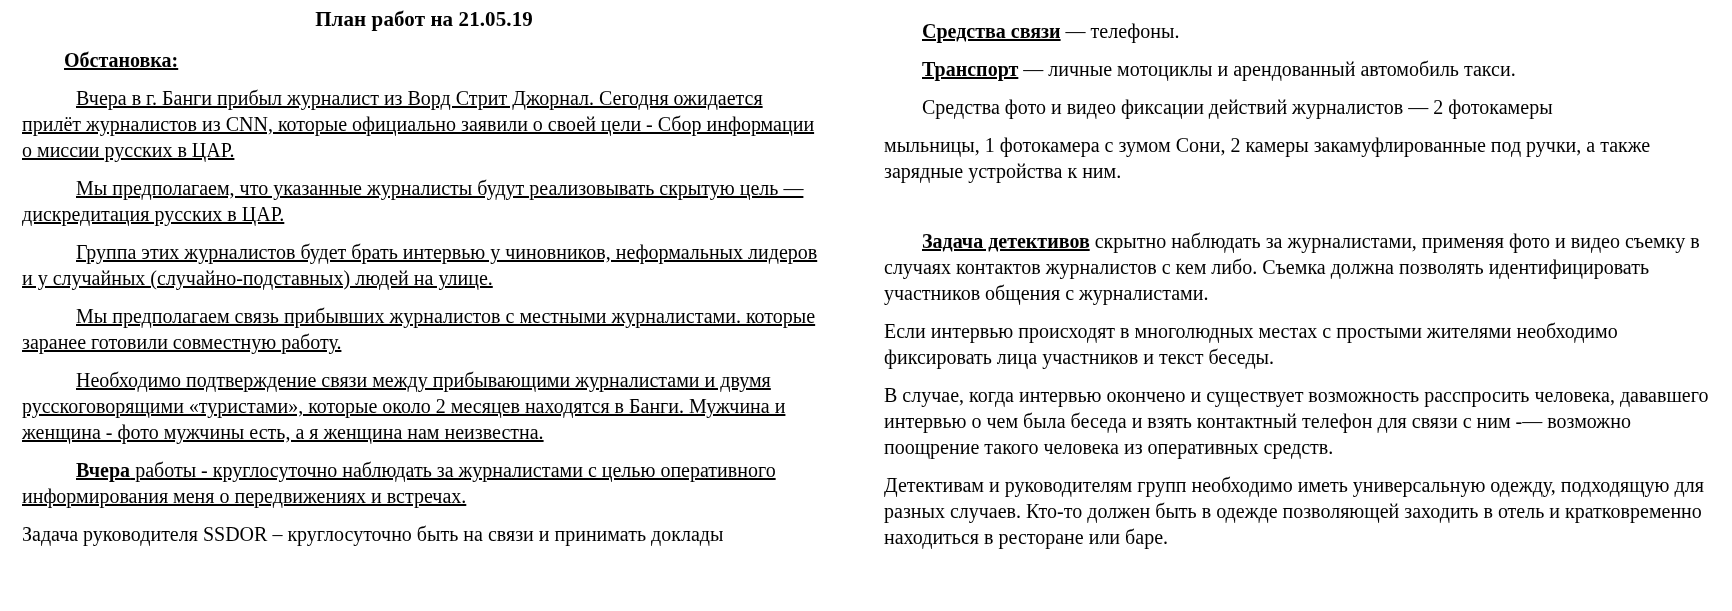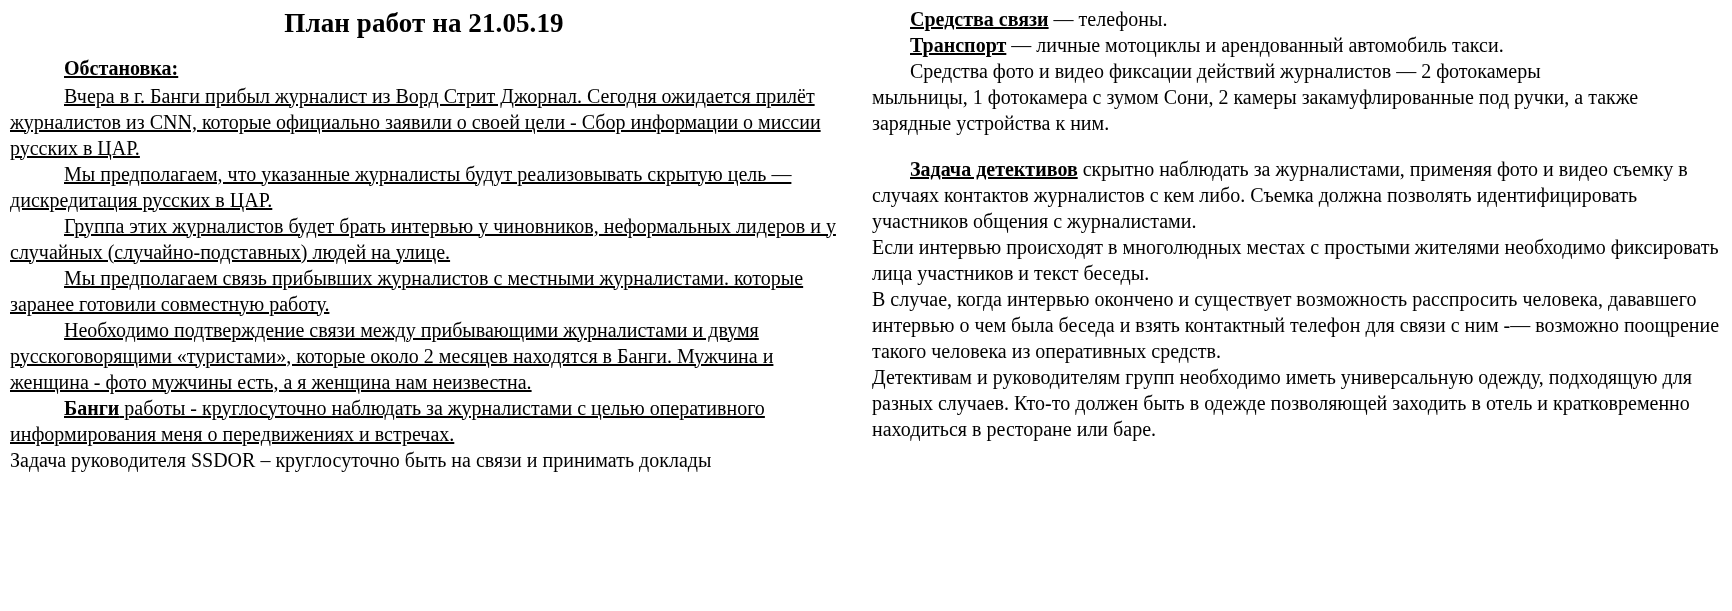--- a/index.html
+++ b/index.html
@@ -30,27 +30,27 @@
     width: 866px;
     padding: 6px 28px 0 10px;
   }
   .col-right {
     width: 866px;
     padding: 6px 10px 0 6px;
   }
   .doc-title {
     text-align: center;
     font-weight: bold;
-    font-size: 27px;
+    font-size: 21px;
     line-height: 1.28;
     margin: 0 0 14px 0;
     letter-spacing: 0.1px;
   }
   p {
-    margin: 0;
+    margin: 12px;
     font-size: 20px;
     line-height: 1.30;
     text-align: left;
   }
   .indent {
     text-indent: 54px;
     text-decoration: underline;
   }
   .indent-sm {
     text-indent: 38px;
@@ -79,21 +79,21 @@
     <div class="doc-title">План работ на 21.05.19</div>
 
     <p class="heading-line"><span class="u-bold">Обстановка:</span></p>
 
     <p class="indent">Вчера в г. Банги прибыл журналист из Ворд Стрит Джорнал. Сегодня ожидается прилёт журналистов из CNN, которые официально заявили о своей цели - Сбор информации о миссии русских в ЦАР.</p>
     <p class="indent">Мы предполагаем, что указанные журналисты будут реализовывать скрытую цель — дискредитация русских в ЦАР.</p>
     <p class="indent">Группа этих журналистов будет брать интервью у чиновников, неформальных лидеров и у случайных (случайно-подставных) людей на улице.</p>
     <p class="indent">Мы предполагаем связь прибывших журналистов с местными журналистами. которые заранее готовили совместную работу.</p>
     <p class="indent">Необходимо подтверждение связи между  прибывающими журналистами и двумя русскоговорящими «туристами», которые около 2 месяцев находятся в Банги. Мужчина и женщина - фото мужчины есть, а я женщина нам неизвестна.</p>
 
-    <p class="indent"><span class="u-bold">Банги</span><span> работы - круглосуточно наблюдать за журналистами с целью оперативного информирования меня о передвижениях и встречах.</span></p>
+    <p class="indent"><span class="u-bold">Вчера</span><span> работы - круглосуточно наблюдать за журналистами с целью оперативного информирования меня о передвижениях и встречах.</span></p>
 
     <p>Задача руководителя SSDOR – круглосуточно быть на связи и принимать доклады</p>
 
   </div>
 
   <div class="column col-right">
 
     <p class="indent-sm"><span class="u-bold">Средства связи</span><span> — телефоны.</span></p>
 
     <p class="indent-sm"><span class="u-bold">Транспорт</span><span> — личные мотоциклы и арендованный автомобиль такси.</span></p>

